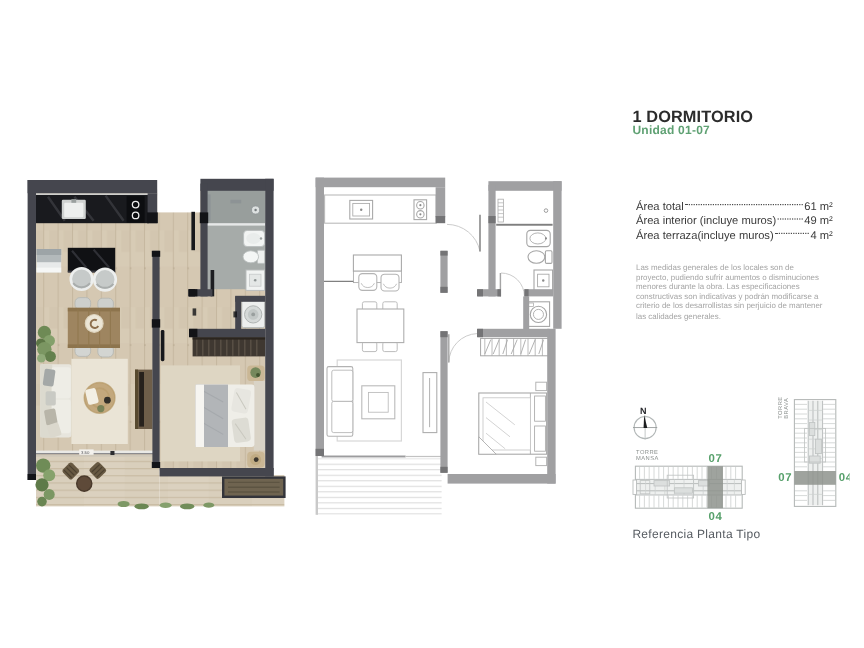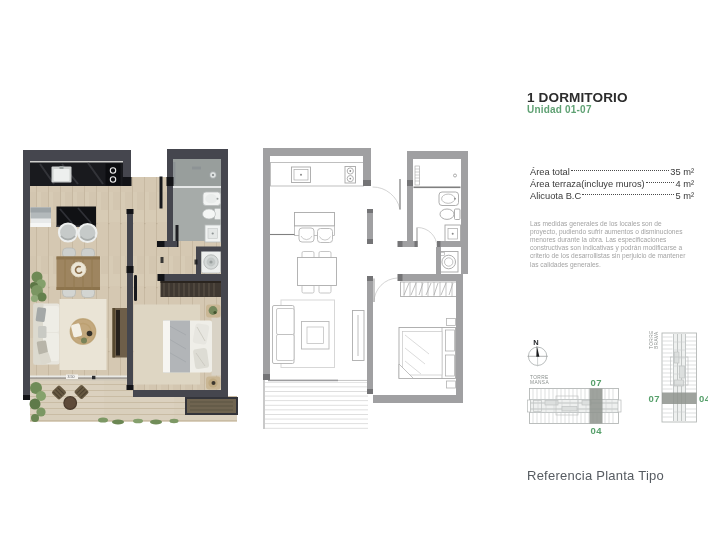--- a/index.html
+++ b/index.html
@@ -5,52 +5,52 @@
   html,body{margin:0;padding:0;background:#fff;}
   .page{position:relative;width:708px;height:540px;background:#fff;overflow:hidden;
         font-family:"Liberation Sans",sans-serif;}
   .abs{position:absolute;}
   .title{left:527px;top:89.5px;font-size:13.6px;font-weight:bold;color:#2c2c2c;letter-spacing:.1px;}
   .subtitle{left:527px;top:103.5px;font-size:10px;font-weight:bold;color:#5fa173;letter-spacing:.2px;}
   .areas{left:530px;top:166px;width:164px;font-size:9.3px;color:#3a3a3a;}
   .arow{display:flex;align-items:center;height:11.9px;white-space:nowrap;}
   .lead{flex:1;border-bottom:1.5px dotted #4a4a4a;margin:0 1px 2px 1px;min-width:4px;}
   .fine{left:530px;top:219.5px;width:175px;font-size:6.6px;line-height:8.2px;color:#a4a4a4;}
-  .ref{left:527px;top:440px;font-size:13px;color:#565b61;letter-spacing:.25px;margin-top:28px;}
+  .ref{left:527px;top:440px;font-size:10px;color:#565b61;letter-spacing:.25px;}
   .tm{left:530px;top:375px;font-size:4.8px;line-height:5.4px;color:#8b908e;letter-spacing:.4px;}
   .g07a{left:590.5px;top:377px;font-size:9.5px;font-weight:bold;color:#57a06b;letter-spacing:.5px;}
   .g04a{left:590.5px;top:425px;font-size:9.5px;font-weight:bold;color:#57a06b;letter-spacing:.5px;}
   .tb{left:649px;top:348.5px;font-size:4.8px;line-height:5.4px;color:#8b908e;letter-spacing:.4px;
       transform:rotate(-90deg);transform-origin:left top;white-space:nowrap;}
   .g07b{left:648.5px;top:393px;font-size:9.5px;font-weight:bold;color:#57a06b;letter-spacing:.5px;}
   .g04b{left:699px;top:393px;font-size:9.5px;font-weight:bold;color:#57a06b;letter-spacing:.5px;}
 </style>
 </head>
 <body>
 <div class="page">
 
 <div class="abs title">1 DORMITORIO</div>
 
 <div class="abs subtitle">Unidad 01-07</div>
 
 <div class="abs areas">
   <div class="arow">
         <span>Área total</span>
         <span class="lead"></span>
-        <span>35 m²</span>
+        <span>61 m²</span>
+      </div>
+  <div class="arow">
+        <span>Área interior (incluye muros)</span>
+        <span class="lead"></span>
+        <span>49 m²</span>
       </div>
   <div class="arow">
         <span>Área terraza(incluye muros)</span>
         <span class="lead"></span>
         <span>4 m²</span>
-      </div>
-  <div class="arow">
-        <span>Alicuota B.C</span>
-        <span class="lead"></span>
-        <span>5 m²</span>
       </div>
 </div>
 
 <div class="abs fine">Las medidas generales de los locales son de<br>proyecto, pudiendo sufrir aumentos o disminuciones<br>menores durante la obra. Las especificaciones<br>constructivas son indicativas y podrán modificarse a<br>criterio de los desarrollistas sin perjuicio de mantener<br>las calidades generales.</div>
 
 <div class="abs tm">TORRE<br>MANSA</div>
 
 <div class="abs g07a">07</div>
 
 <div class="abs g04a">04</div>

